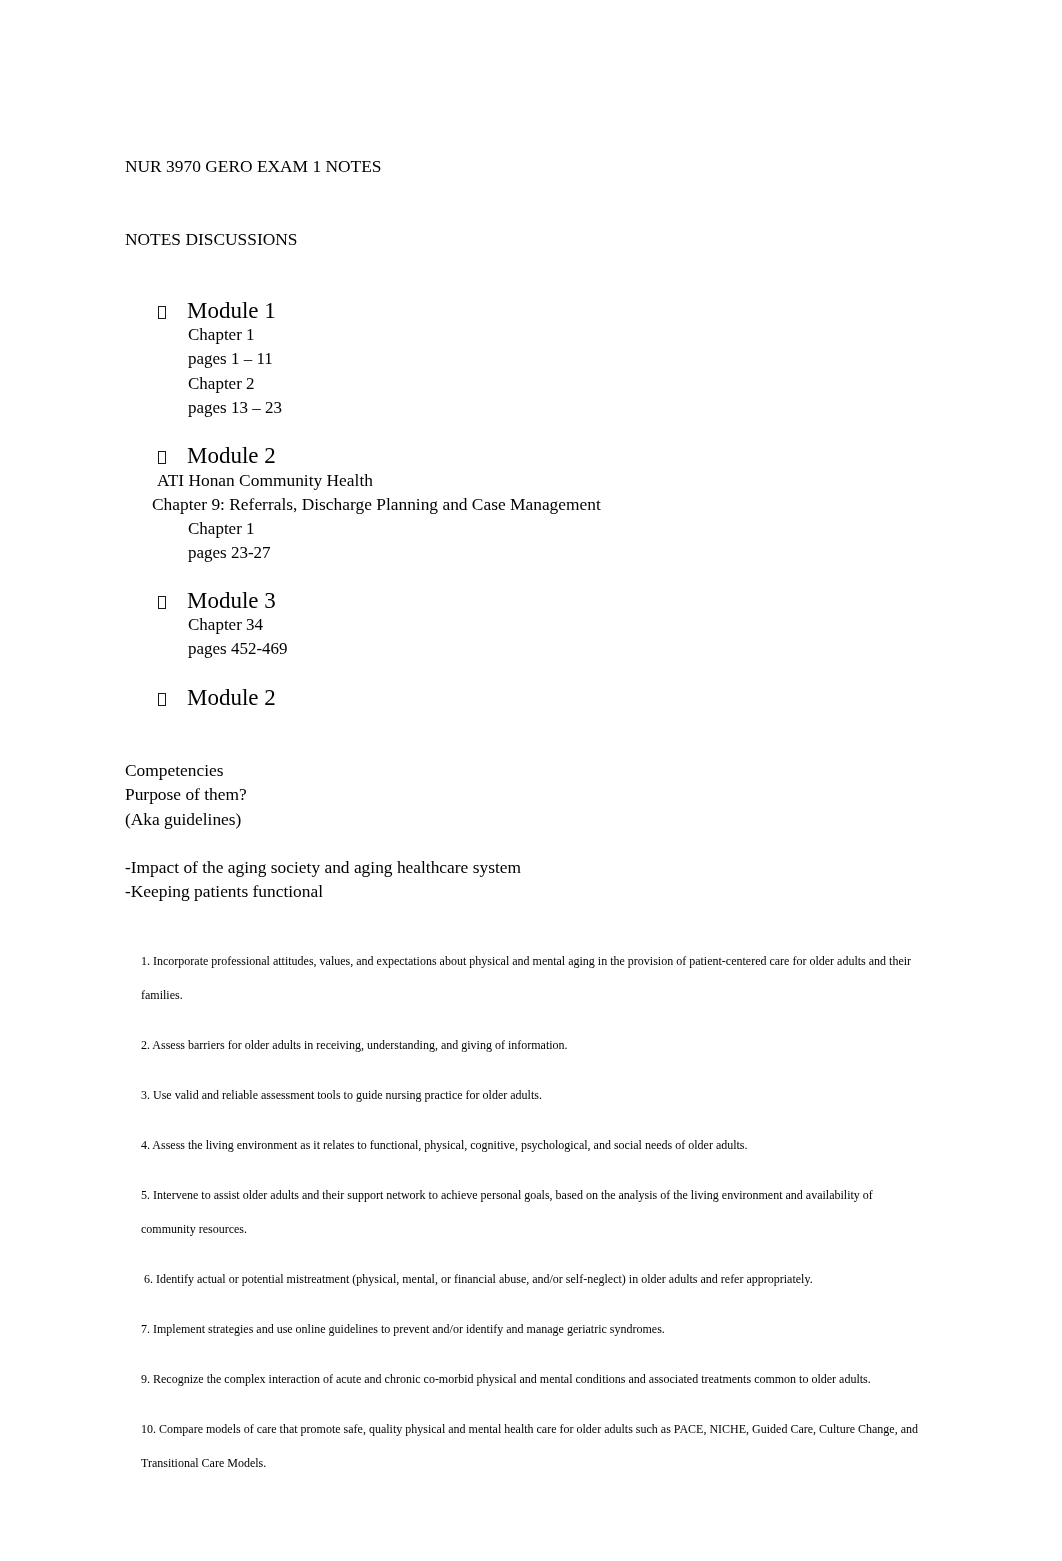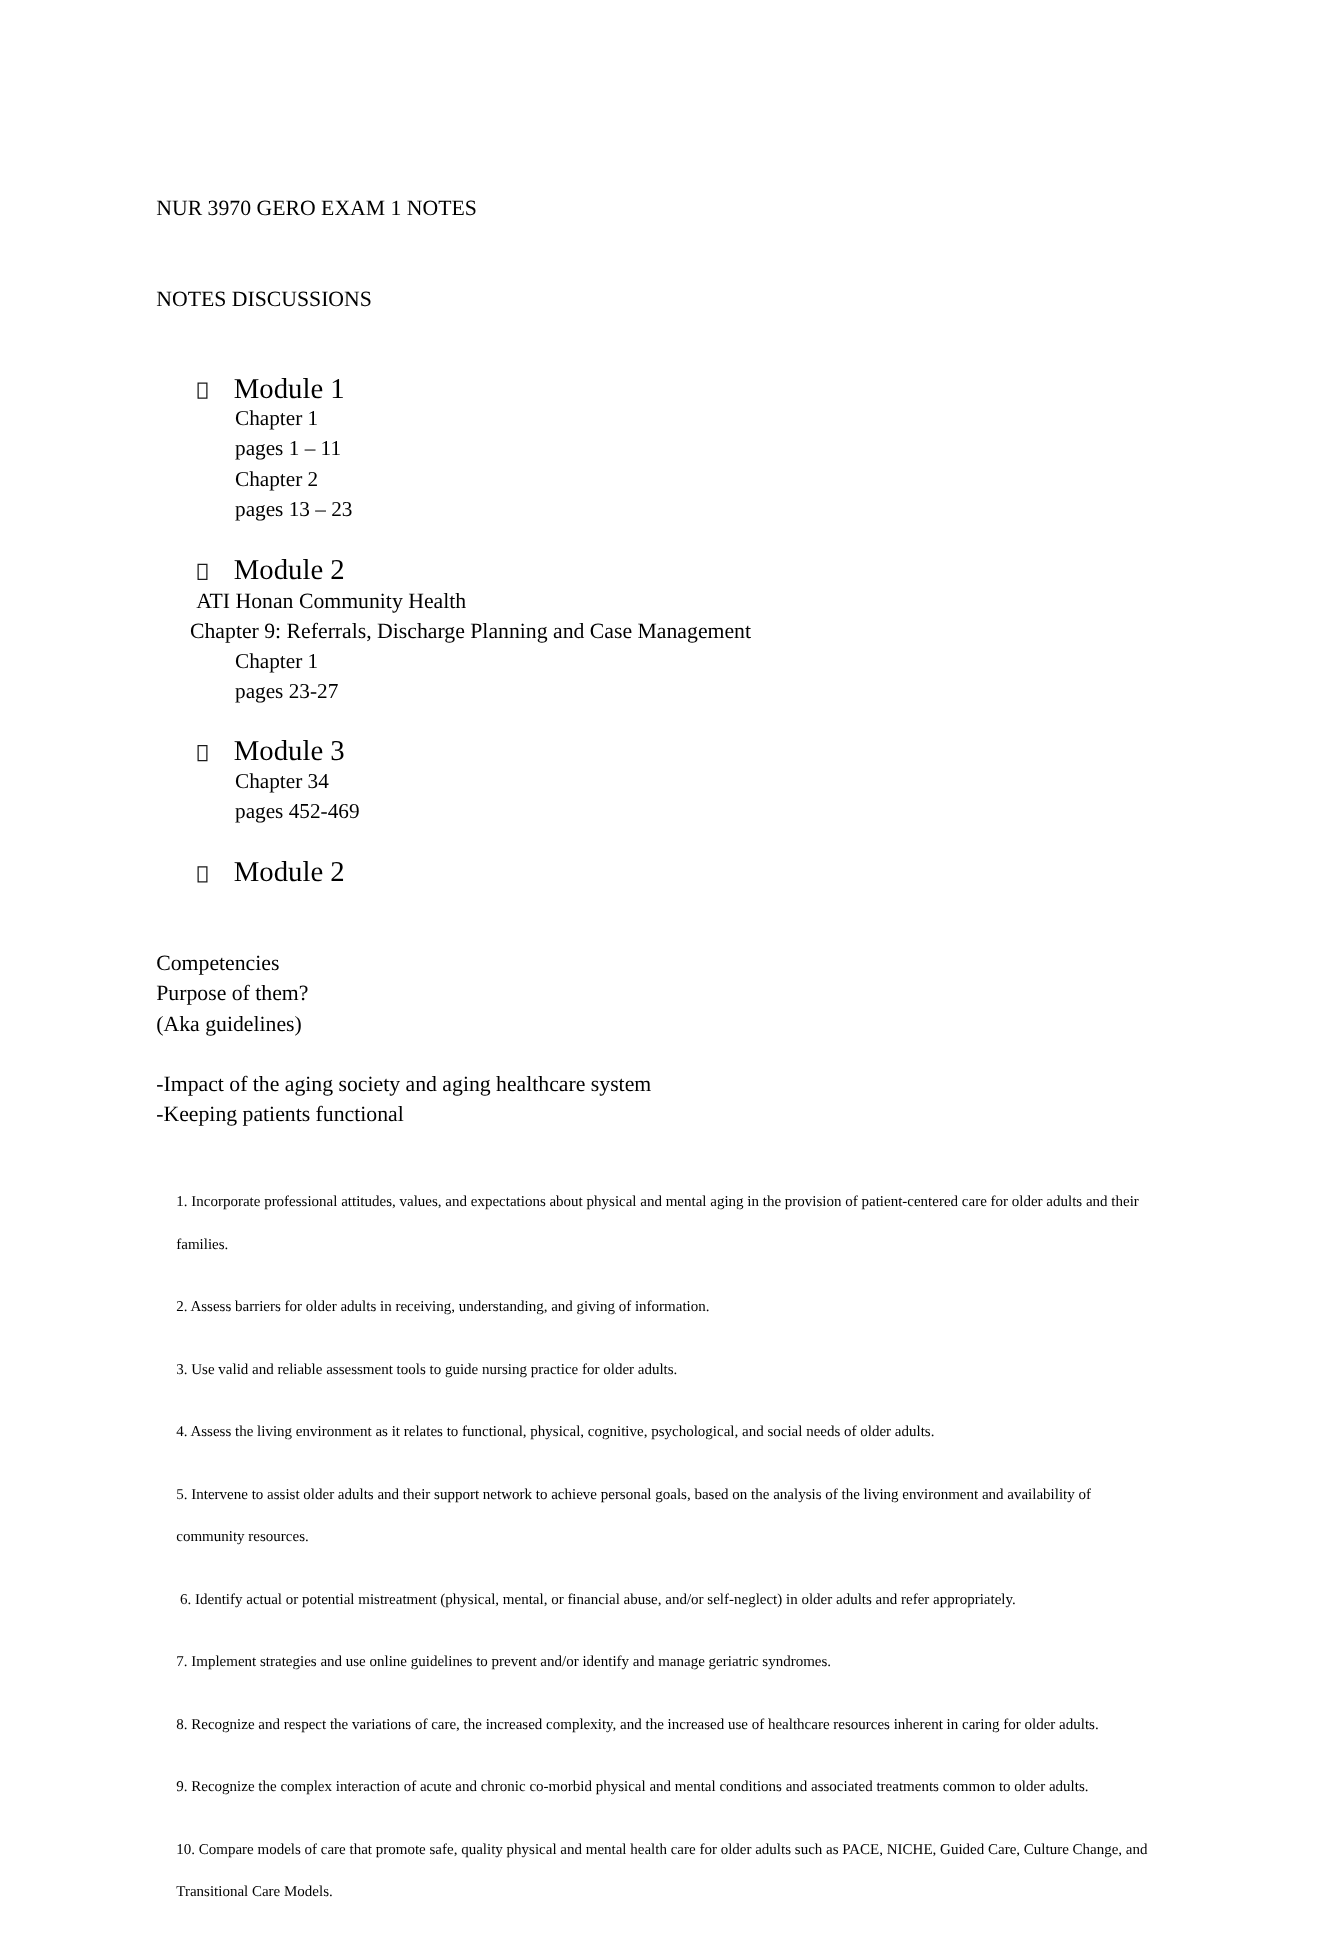--- a/index.html
+++ b/index.html
@@ -142,18 +142,17 @@
 
     <div class="blank">&nbsp;</div>
 
     <p class="para"><span class="num">1.</span> <span>Incorporate professional attitudes, values, and expectations about physical and mental aging in the provision of patient-centered care for older adults and their families.</span></p>
     <p class="para"><span class="num">2.</span> <span>Assess barriers for older adults in receiving, understanding, and giving of information.</span></p>
     <p class="para"><span class="num">3.</span> <span>Use valid and reliable assessment tools to guide nursing practice for older adults.</span></p>
     <p class="para"><span class="num">4.</span> <span>Assess the living environment as it relates to functional, physical, cognitive, psychological, and social needs of older adults.</span></p>
     <p class="para"><span class="num">5.</span> <span>Intervene to assist older adults and their support network to achieve personal goals, based on the analysis of the living environment and availability of community resources.</span></p>
     <p class="para"><span class="num"> 6.</span> <span>Identify actual or potential mistreatment (physical, mental, or financial abuse, and/or self-neglect) in older adults and refer appropriately.</span></p>
     <p class="para"><span class="num">7.</span> <span>Implement strategies and use online guidelines to prevent and/or identify and manage geriatric syndromes.</span></p>
-    <p class="para"><span class="num">8.</span> <span>Recognize and respect the variations of care, the increased complexity, and the increased use of healthcare resources inherent in caring for older adults.</span></p>
     <p class="para"><span class="num">9.</span> <span>Recognize the complex interaction of acute and chronic co-morbid physical and mental conditions and associated treatments common to older adults.</span></p>
     <p class="para"><span class="num">10.</span> <span>Compare models of care that promote safe, quality physical and mental health care for older adults such as PACE, NICHE, Guided Care, Culture Change, and Transitional Care Models.</span></p>
 
   </div>
 </div>
 
 </body></html>

